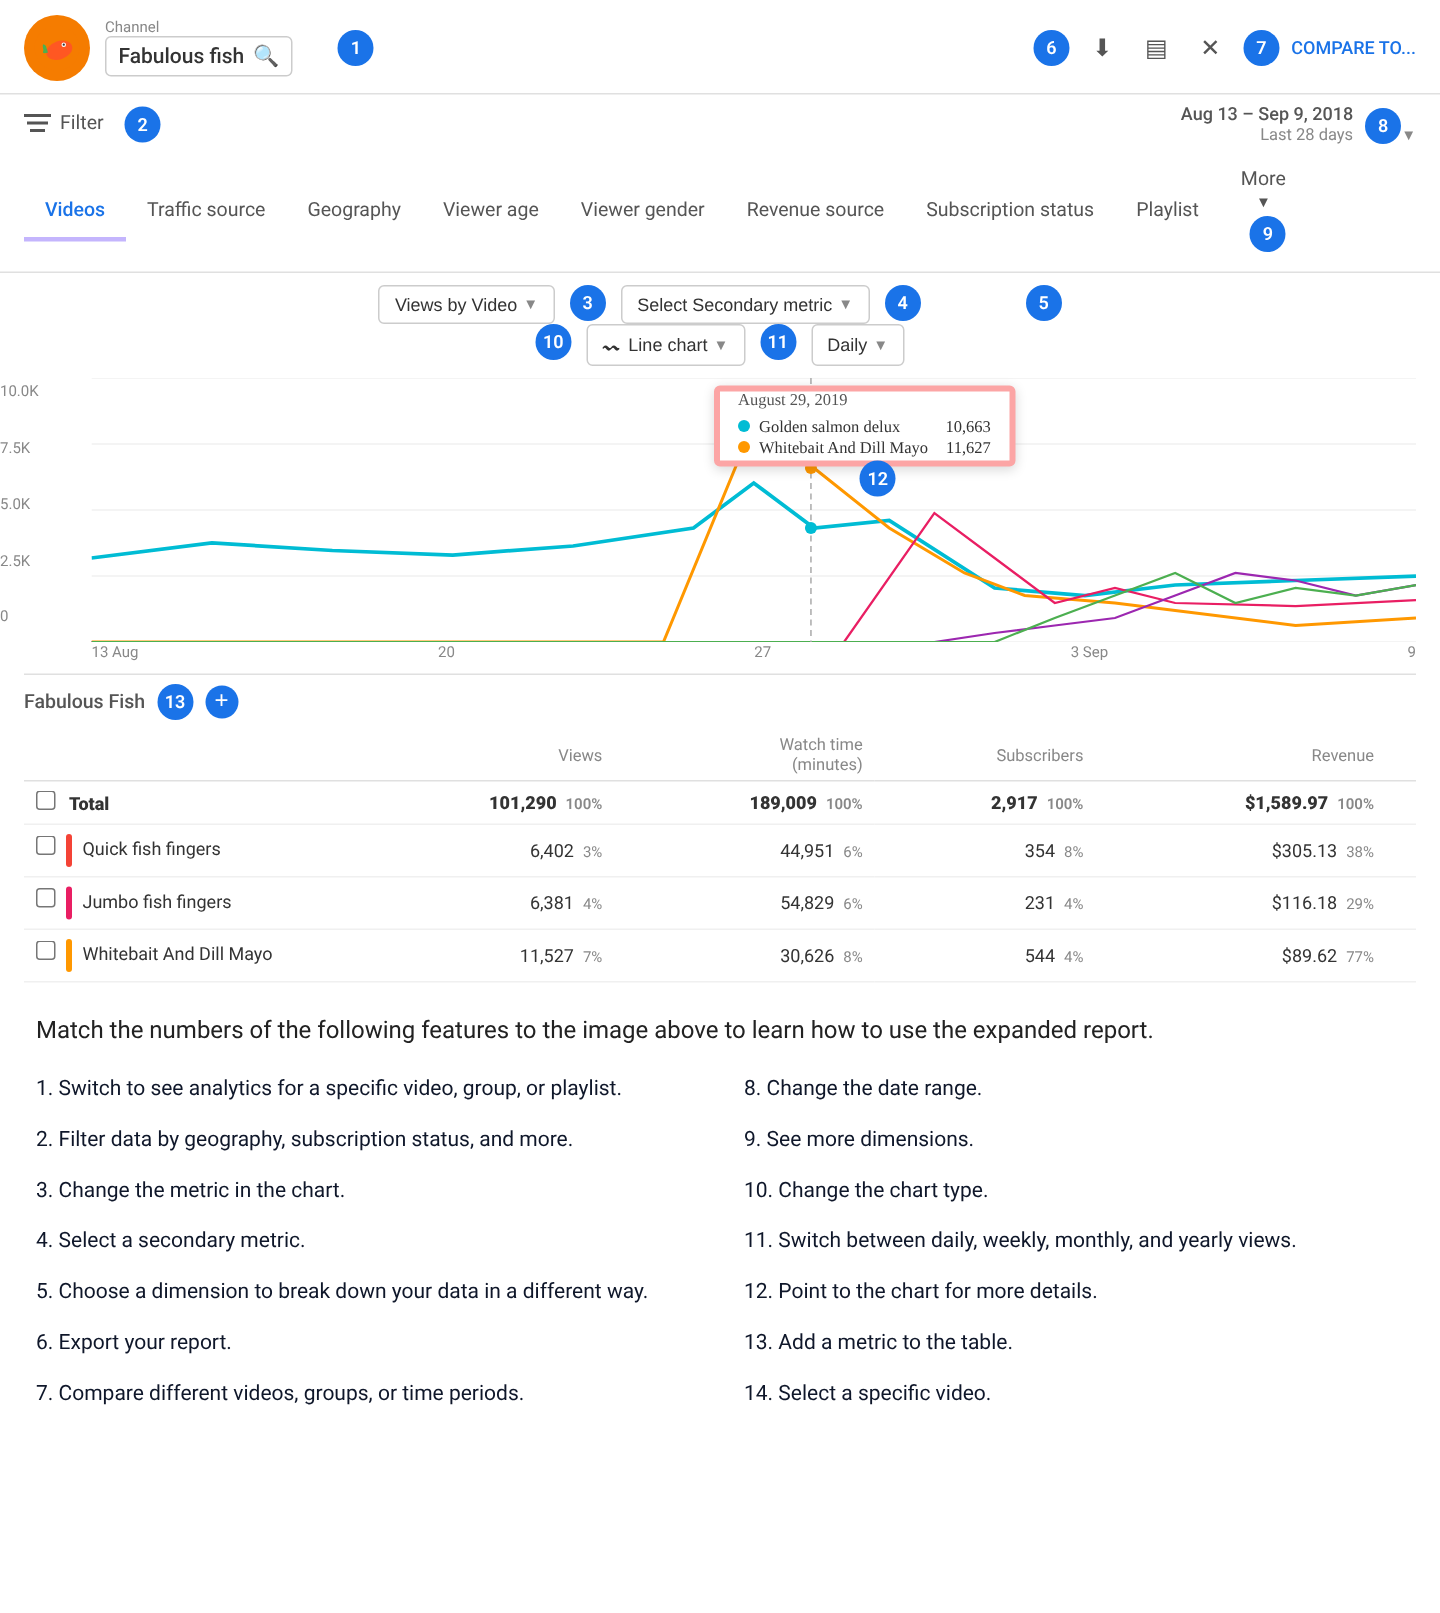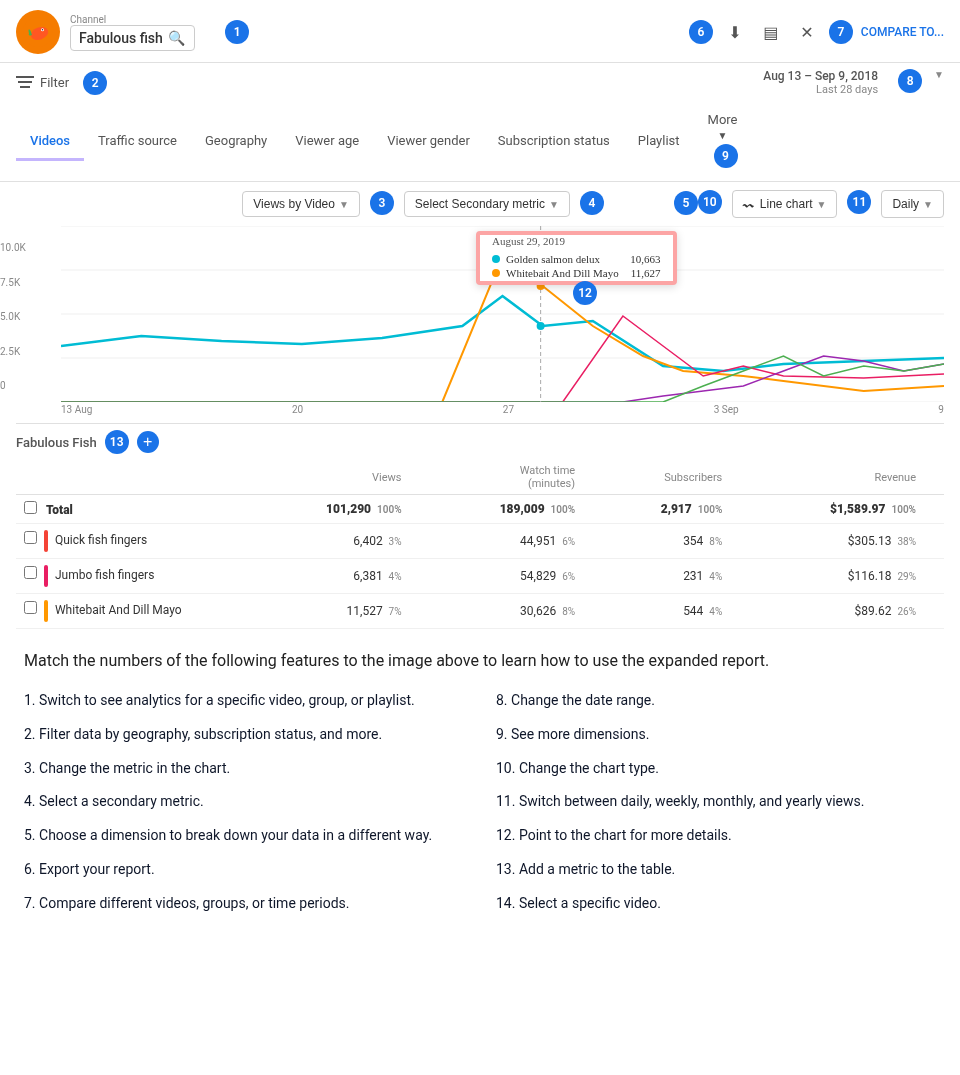--- a/index.html
+++ b/index.html
@@ -77,21 +77,21 @@
       justify-content: space-between;
       padding: 6px 16px;
       background: #fff;
     }
     .filter-left {
       display: flex; align-items: center; gap: 6px;
       font-size: 13px; color: #555; cursor: pointer;
     }
     .date-range {
       text-align: right; font-size: 12px; color: #555;
-      display: flex; align-items: flex-start; gap: 12px;
+      display: flex; align-items: flex-end; gap: 0;
     }
     .date-range-text { text-align: right; }
     .date-bold { font-weight: 500; }
     .date-sub { color: #888; font-size: 11px; }
     .tabs-bar {
       display: flex;
       align-items: center;
       border-bottom: 1px solid #e0e0e0;
       padding: 0 16px;
       gap: 0;
@@ -105,40 +105,41 @@
       white-space: nowrap;
     }
     .tab.active {
       color: #1a73e8;
       border-bottom: 3px solid #c4b5fd;
       font-weight: 500;
     }
     .chart-controls {
       display: flex;
       align-items: center;
-      justify-content: flex-end;
+      justify-content: flex-start;
       padding: 8px 16px;
+      flex-direction: column;
     }
     .chart-controls-left { display: flex; gap: 10px; }
     .chart-controls-right { display: flex; gap: 10px; }
     .dropdown-btn {
       display: flex; align-items: center; gap: 4px;
       border: 1px solid #ccc; border-radius: 4px;
       padding: 5px 10px; font-size: 12px; background: #fff;
       cursor: pointer; color: #333;
     }
     .dropdown-btn .arr { font-size: 10px; color: #888; }
     .chart-area {
       padding: 0 16px;
       position: relative;
     }
     .y-labels {
       position: absolute;
       left: 0;
-      top: 16px;
+      top: 4px;
       bottom: 24px;
       width: 45px;
       display: flex;
       flex-direction: column;
       justify-content: space-between;
       font-size: 10px;
       color: #888;
     }
     .chart-inner {
       margin-left: 45px;
@@ -331,20 +332,21 @@
     <span style="font-size:10px; color:#888;">▼</span>
   </div>
 </div>
 
 <div class="tabs-bar">
   <div class="tab active">Videos</div>
   <div class="tab">Traffic source</div>
   <div class="tab">Geography</div>
   <div class="tab">Viewer age</div>
   <div class="tab">Viewer gender</div>
+  <div class="tab">Revenue source</div>
   <div class="tab">Subscription status</div>
   <div class="tab">Playlist</div>
   <div class="tab" style="display:flex; align-items:center; gap:3px;flex-direction:column;">
     <span>More</span>
     <span style="font-size:10px;">▼</span>
 
     <div class="blue-circle" style="position:relative; margin-left:6px;">9</div>
   </div>
 </div>
 
@@ -503,21 +505,21 @@
 
       <tr>
         <td>
           <input type="checkbox" style="margin-right: 4px;">
           <span class="color-bar" style="background:#ff9800;"></span>
           <span>Whitebait And Dill Mayo</span>
         </td>
         <td>11,527 <span class="pct">7%</span></td>
         <td>30,626 <span class="pct">8%</span></td>
         <td>544 <span class="pct">4%</span></td>
-        <td>$89.62 <span class="pct">26%</span></td>
+        <td>$89.62 <span class="pct">77%</span></td>
         <td></td>
       </tr>
     </tbody>
   </table>
 </div>
 
 <div class="instructions">
   <p class="instructions-header">Match the numbers of the following features to the image above to learn how to use the expanded report.</p>
   <div class="instructions-cols">
     <div class="instructions-col">

